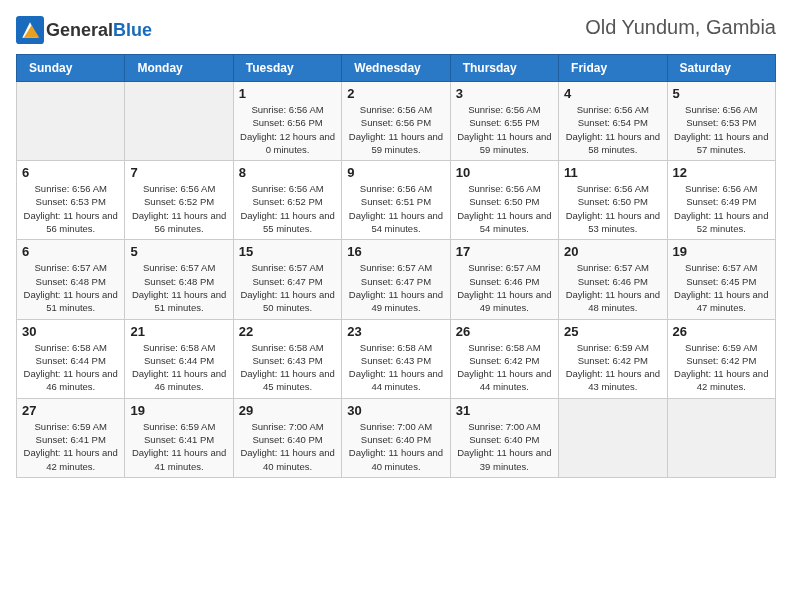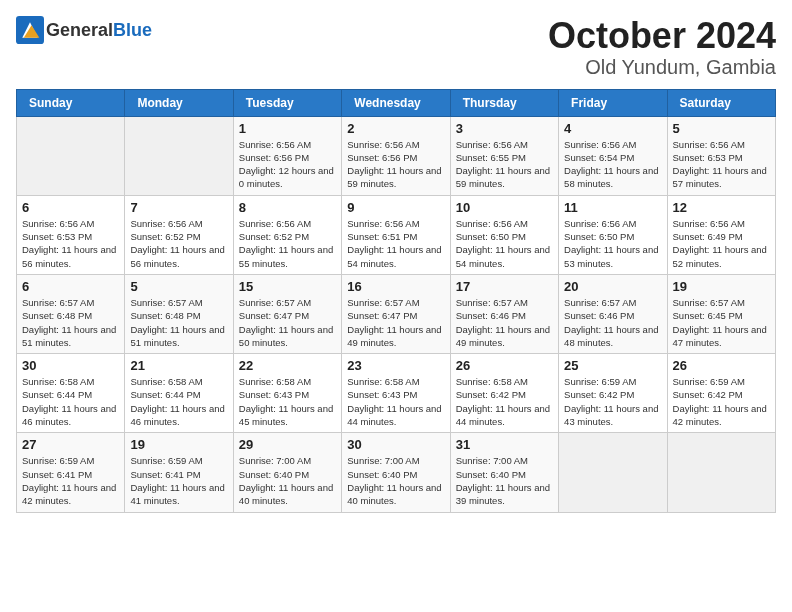--- a/index.html
+++ b/index.html
@@ -71,20 +71,21 @@
       font-size: 13px;
       font-weight: bold;
       color: #222;
       display: block;
       margin-bottom: 2px;
     }
     .day-info {
       font-size: 9.5px;
       line-height: 1.4;
       color: #333;
+      text-align: center;
     }
     .empty-cell {
       background: #f0f0f0 !important;
     }
   </style>
 </head>
 <body>
 
 <div class="header-area">
   <div class="logo">
@@ -93,21 +94,20 @@
       <polygon points="8,28 18,8 28,28" fill="white"></polygon>
       <polygon points="14,28 24,12 34,28" fill="#e8a020" transform="translate(-4,0)"></polygon>
     </svg>
     <div>
       <div>
         <span style="font-size:18px;font-weight:bold;color:#333;">General</span><span style="font-size:18px;font-weight:bold;color:#1a6bbd;">Blue</span>
       </div>
     </div>
   </div>
   <div class="title-area">
-    <div class="month-title">October 2024</div>
     <div class="location-title">Old Yundum, Gambia</div>
   </div>
 </div>
 
 <table>
   <thead>
     <tr id="weekday-header">
         <th>Sunday</th>
         <th>Monday</th>
         <th>Tuesday</th>

